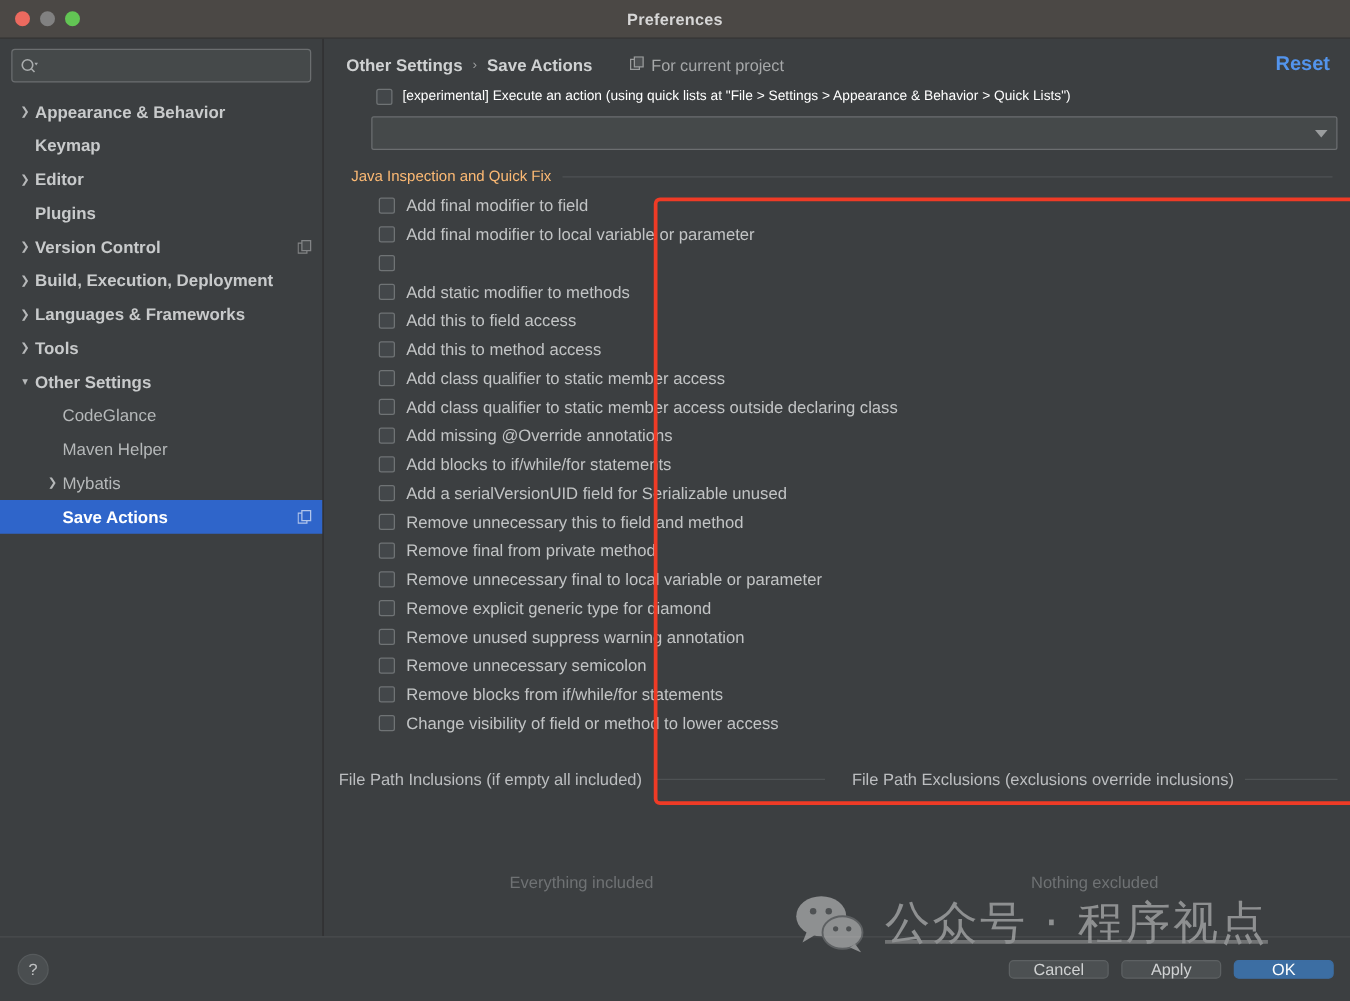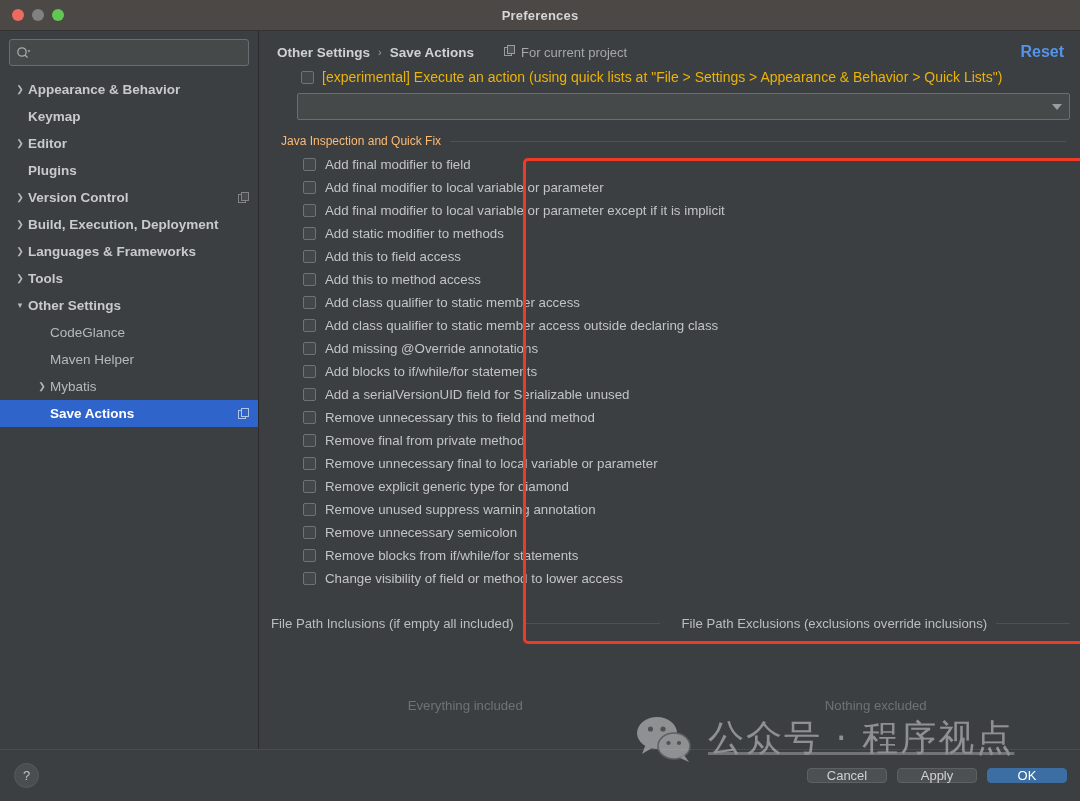--- a/index.html
+++ b/index.html
@@ -172,22 +172,22 @@
     padding-right: 4px;
   }
 
   .experimental-row {
     display: flex;
     align-items: flex-start;
     gap: 8px;
     padding: 9px 12px 0 42px;
   }
   .exp-label {
-    font-size: 14px;
-    color: #eab308;
+    font-size: 11px;
+    color: #ffffff;
     white-space: nowrap;
     line-height: 15px;
   }
   .combo {
     margin: 8px 10px 0 38px;
     height: 25px;
     border: 1px solid #6b6e70;
     border-radius: 2px;
     background: #45494a;
     display: flex;
@@ -514,21 +514,20 @@
             <div class="check-row">
               <span class="cbx"></span>
               <span class="cl-label">Add final modifier to field</span>
             </div>
             <div class="check-row">
               <span class="cbx"></span>
               <span class="cl-label">Add final modifier to local variable or parameter</span>
             </div>
             <div class="check-row">
               <span class="cbx"></span>
-              <span class="cl-label">Add final modifier to local variable or parameter except if it is implicit</span>
             </div>
             <div class="check-row">
               <span class="cbx"></span>
               <span class="cl-label">Add static modifier to methods</span>
             </div>
             <div class="check-row">
               <span class="cbx"></span>
               <span class="cl-label">Add this to field access</span>
             </div>
             <div class="check-row">

